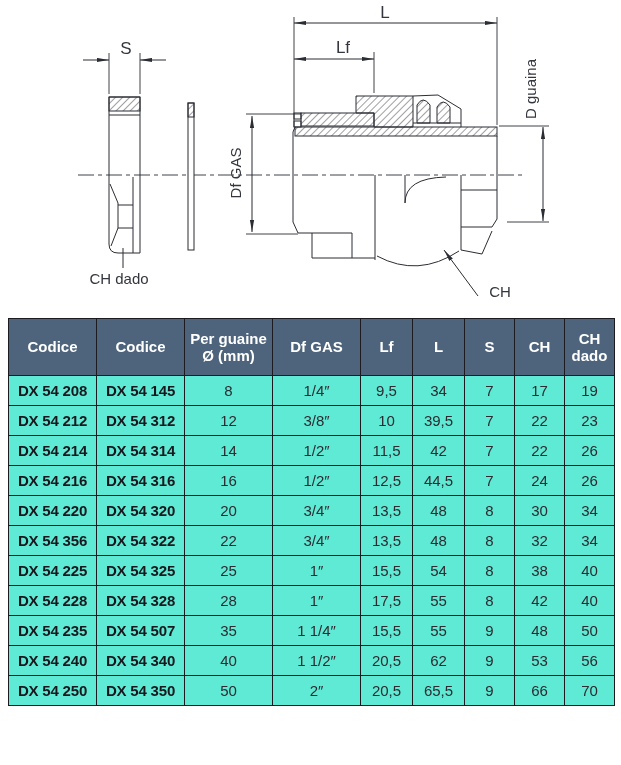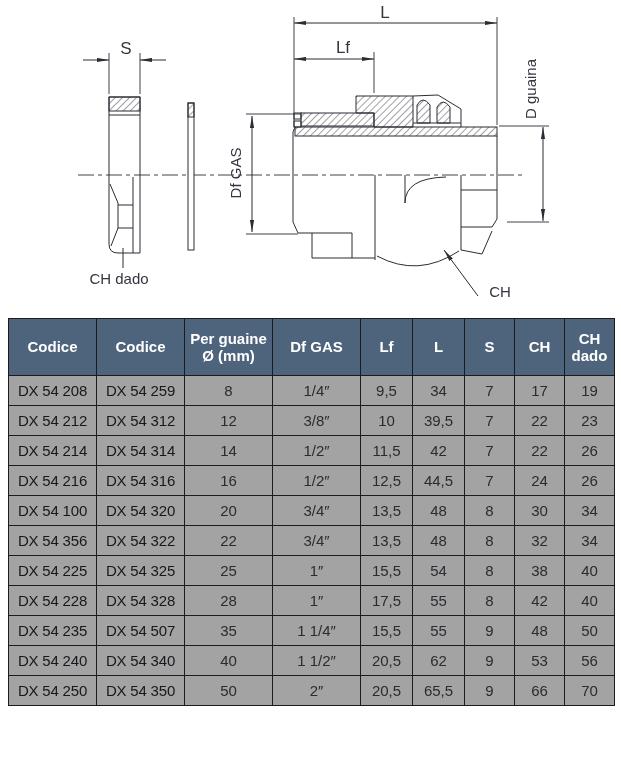--- a/index.html
+++ b/index.html
@@ -6,32 +6,32 @@
   .page{
     position:relative;width:621px;height:765px;background:#ffffff;
     font-family:"Liberation Sans",sans-serif;overflow:hidden;
   }
   .drawing{position:absolute;top:0;left:0;}
   .drawing text{fill:#34363f;}
   .dim-label{font-size:17px;}
   .small-label{font-size:15px;}
   .dim-table{
     position:absolute;top:318px;left:8px;width:606px;
-    border-collapse:collapse;table-layout:fixed;background:#a3a3a3;
+    border-collapse:collapse;table-layout:fixed;background:#5eead4;
   }
   .dim-table th,.dim-table td{
     border:1px solid #1c1c20;text-align:center;vertical-align:middle;padding:0;
     overflow:hidden;
   }
   .dim-table thead th{
     background:#4e647c;color:#ffffff;font-weight:bold;font-size:15px;
     line-height:1.15;height:56px;
   }
   .dim-table td{height:29px;font-size:15px;color:#2b2b31;}
-  .dim-table td.code{font-weight:normal;color:#17171d;letter-spacing:-0.2px;font-size:15px;}
+  .dim-table td.code{font-weight:bold;color:#17171d;letter-spacing:-0.2px;font-size:15px;}
 </style>
 </head>
 <body>
 
 <div class="page">
 
   <svg class="drawing" width="621" height="315" viewBox="0 0 621 315">
     <defs>
       <pattern id="hatch" width="5" height="5" patternUnits="userSpaceOnUse" patternTransform="rotate(45)">
         <line x1="0" y1="0" x2="0" y2="5" stroke="#2b2d35" stroke-width="0.9"></line>
@@ -170,21 +170,21 @@
           </th>
         <th>
             <div>CH</div>
             <div>dado</div>
           </th>
       </tr>
     </thead>
     <tbody>
         <tr>
           <td class="code">DX 54 208</td>
-          <td class="code">DX 54 259</td>
+          <td class="code">DX 54 145</td>
           <td>8</td>
           <td>1/4″</td>
           <td>9,5</td>
           <td>34</td>
           <td>7</td>
           <td>17</td>
           <td>19</td>
         </tr>
         <tr>
           <td class="code">DX 54 212</td>
@@ -213,21 +213,21 @@
           <td class="code">DX 54 316</td>
           <td>16</td>
           <td>1/2″</td>
           <td>12,5</td>
           <td>44,5</td>
           <td>7</td>
           <td>24</td>
           <td>26</td>
         </tr>
         <tr>
-          <td class="code">DX 54 100</td>
+          <td class="code">DX 54 220</td>
           <td class="code">DX 54 320</td>
           <td>20</td>
           <td>3/4″</td>
           <td>13,5</td>
           <td>48</td>
           <td>8</td>
           <td>30</td>
           <td>34</td>
         </tr>
         <tr>

